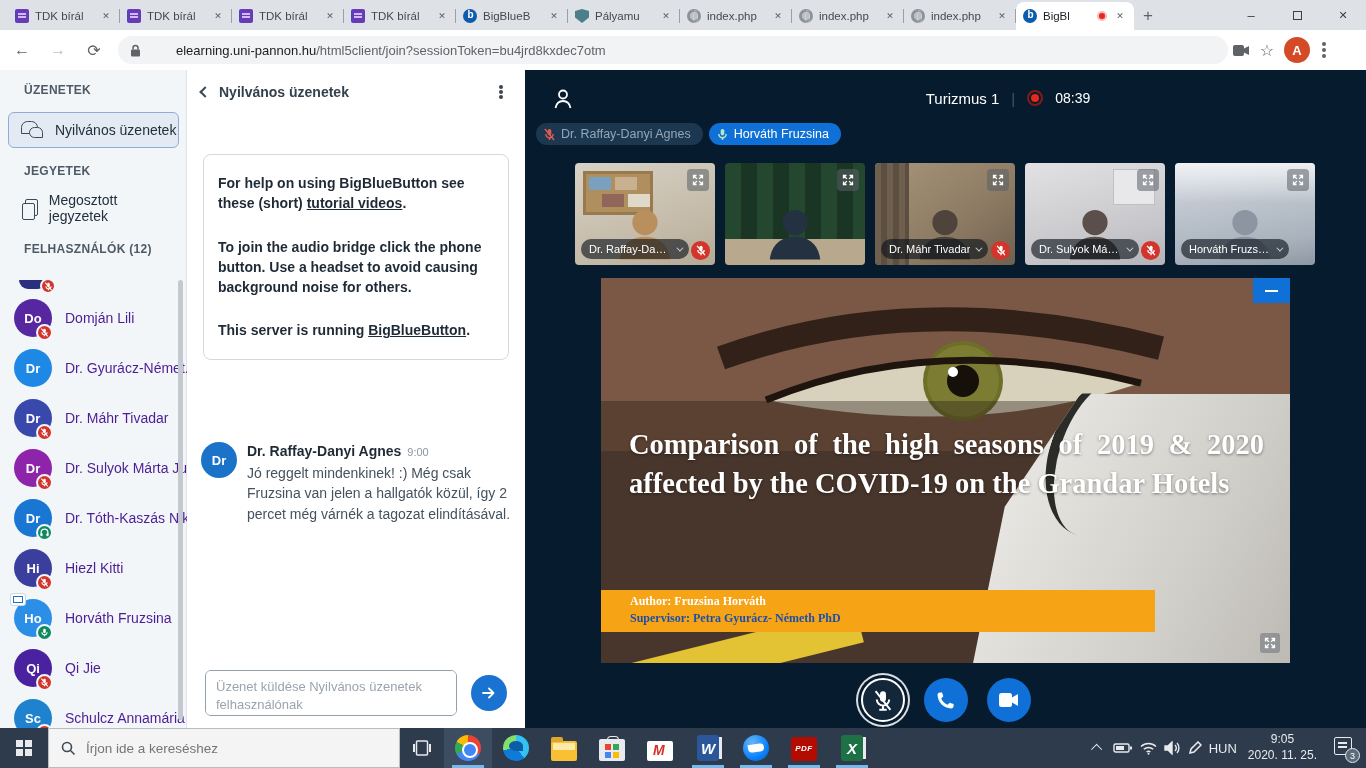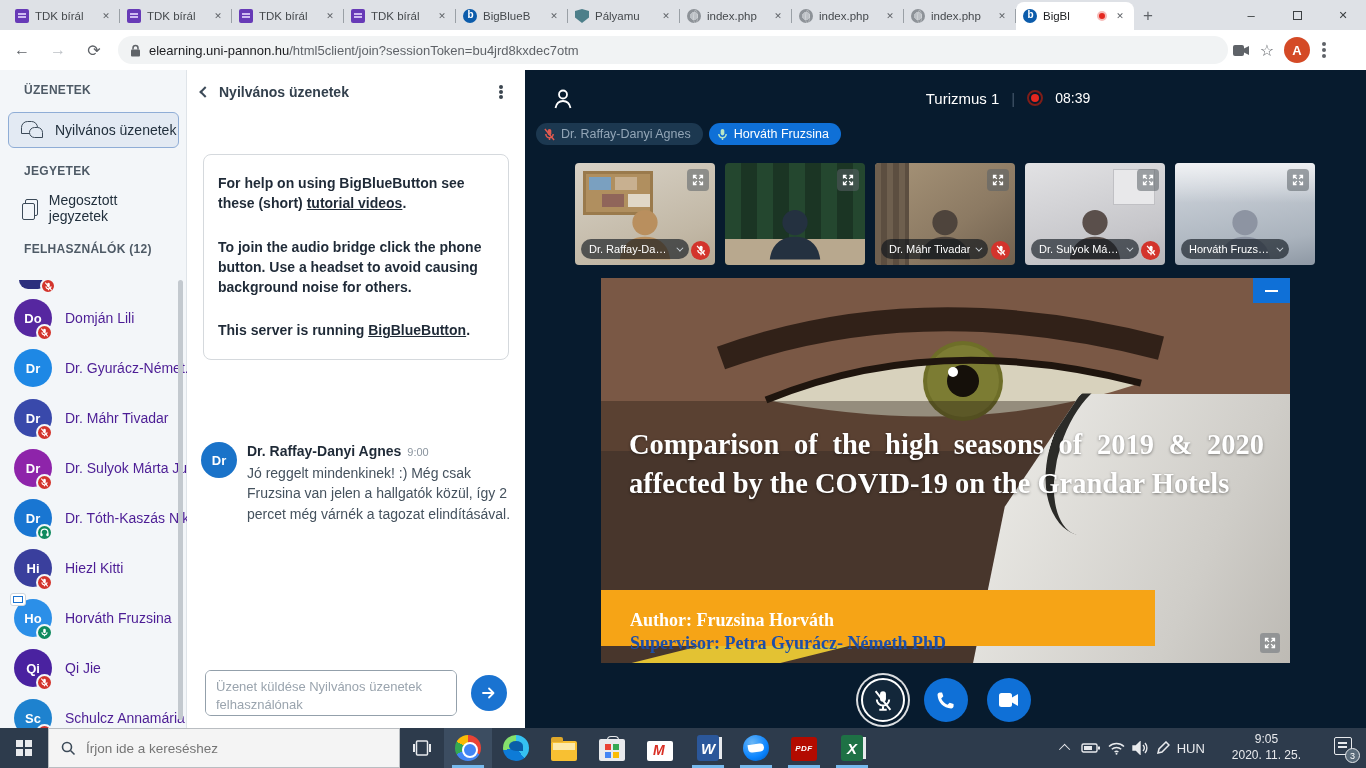--- a/index.html
+++ b/index.html
@@ -34,21 +34,21 @@
   .win-min::before { content:"–"; }
   .win-max i { width:9px; height:9px; border:1px solid #3c4043; display:block; }
   .win-close::before { content:"✕"; font-size:11px; }
 
   
   .toolbar { position:absolute; top:30px; left:0; width:1366px; height:40px; background:#fff; display:flex; align-items:center; }
   .navbtn { width:28px; height:28px; display:flex; align-items:center; justify-content:center; font-size:16px; color:#5f6368; margin-left:8px; }
   .navbtn.disabled { color:#bdc1c6; }
   .nav-back::before { content:"←"; } .nav-fwd::before { content:"→"; } .nav-reload::before { content:"⟳"; }
   .omnibox { height:28px; flex:0 0 1110px; margin-left:10px; background:#f1f3f4; border-radius:14px; display:flex; align-items:center; padding:0 12px; gap:8px; }
-  .url { font-size:13px; color:#202124; white-space:nowrap; overflow:hidden; }
+  .url { font-size:13px; color:#202124; white-space:nowrap; overflow:hidden;margin-left:27px; }
   .url .path { color:#5f6368; }
   .tb-icon { color:#5f6368; display:flex; align-items:center; justify-content:center; width:26px; height:26px; }
   .avatar-chip { width:26px; height:26px; border-radius:50%; background:#d44a26; color:#fff; font-size:13px; font-weight:bold; display:flex; align-items:center; justify-content:center; margin-left:4px; }
   .kebab { width:4px; height:4px; border-radius:50%; background:#5f6368; box-shadow:0 -6px 0 #5f6368, 0 6px 0 #5f6368; margin:0 18px 0 12px; }
 
   
   .bbb { position:absolute; top:70px; left:0; width:1366px; height:658px; background:#071b2e; }
   .pane-sidebar { position:absolute; left:0; top:0; width:187px; height:658px; background:#f3f6f9; border-right:1px solid #dfe4e9; }
   .pane-chat { position:absolute; left:187px; top:0; width:338px; height:658px; background:#ffffff; }
 
@@ -137,21 +137,21 @@
   .vexpand { position:absolute; right:6px; top:6px; width:22px; height:22px; border-radius:4px; background:rgba(90,96,102,.55); display:flex; align-items:center; justify-content:center; }
 
   
   .slide { position:absolute; left:601px; top:208px; width:689px; height:385px; overflow:hidden; background:linear-gradient(#7a5845 0 45%, #5d463a 45% 100%); }
   .slide .eye { position:absolute; left:0; top:0; width:100%; height:46%; }
   .slide .shade { position:absolute; left:0; top:32%; width:100%; height:68%; background:rgba(40,28,20,.38); }
   .slide .mask { position:absolute; right:0; top:30%; width:46%; height:70%; background:linear-gradient(115deg,#efeeea,#cfcdc8 70%,#bdbab4); clip-path:polygon(34% 0,100% 0,100% 100%,0 100%,10% 42%); }
   .slide .mask::before { content:""; position:absolute; left:24%; top:-6%; width:30%; height:60%; border-left:10px solid #2b2b28; border-radius:50%; transform:rotate(18deg); }
   .slide .strap { position:absolute; left:4%; bottom:-2%; width:34%; height:36px; background:#e3c233; transform:rotate(-14deg); }
   .slide-title { position:absolute; left:28px; right:26px; top:147px; color:#fff; font-family:"Liberation Serif", serif; font-weight:bold; font-size:28.5px; line-height:1.37; text-align:justify; text-shadow:0 1px 3px rgba(0,0,0,.45); }
-  .slide-banner { position:absolute; left:0; top:312px; width:554px; height:56px; background:#f6a416; font-family:"Liberation Serif", serif; font-weight:bold; font-size:18px; padding:20px 0 0 29px; }
+  .slide-banner { position:absolute; left:0; top:312px; width:554px; height:42px; background:#f6a416; font-family:"Liberation Serif", serif; font-weight:bold; font-size:12px; padding:4px 0 0 29px; }
   .slide-banner .l1 { color:#ffffff; } .slide-banner .l2 { color:#1d4fa8; margin-top:2px; }
   .slide-min { position:absolute; right:0; top:0; width:37px; height:25px; background:#0f70d7; display:flex; align-items:center; justify-content:center; }
   .slide-min i { width:13px; height:2px; background:#fff; display:block; }
   .slide-fs { position:absolute; right:10px; bottom:10px; width:20px; height:20px; border-radius:3px; background:rgba(130,134,138,.75); display:flex; align-items:center; justify-content:center; }
 
   
   .actionbar { position:absolute; left:525px; top:602px; width:841px; height:56px; display:flex; align-items:center; justify-content:center; gap:19px; }
   .act { border-radius:50%; display:flex; align-items:center; justify-content:center; }
   .act-mic { width:44px; height:44px; background:#13273a; border:2px solid #fff; box-shadow:0 0 0 3px #071b2e, 0 0 0 5px rgba(255,255,255,.85); }
   .act-phone, .act-cam { width:44px; height:44px; background:#0f70d7; }
@@ -187,21 +187,21 @@
   .i-excel .appicon::after { content:"X"; background:#1e7145; font-size:15px; }
   .i-excel .appicon::before { content:""; position:absolute; right:-3px; top:2px; width:9px; height:22px; background:#e8eaed; }
   .i-tbird .appicon { border-radius:50%; background:radial-gradient(circle at 35% 30%, #6ab6f5, #0a84ff 60%, #0057b8); }
   .i-tbird .appicon::after { content:""; position:absolute; left:5px; top:9px; width:16px; height:8px; background:#fff; border-radius:0 8px 8px 8px; transform:rotate(-8deg); }
   .i-pdf .appicon::after { content:"PDF"; background:#b30b00; font-size:8px; letter-spacing:.5px; }
   .i-pdf .appicon { height:24px; margin-top:1px; }
   .tray { position:absolute; right:0; top:0; height:40px; display:flex; align-items:center; gap:7px; padding-right:8px; }
   .tray-chevron { width:8px; height:8px; border-left:1.8px solid #e8eaed; border-top:1.8px solid #e8eaed; transform:rotate(45deg) translateY(2px); margin-right:4px; }
   .tray svg { display:block; }
   .tray-lang { font-size:13px; }
-  .tray-clock { text-align:center; font-size:12px; line-height:1.3; margin:0 20px; }
+  .tray-clock { text-align:center; font-size:12px; line-height:1.3; margin:0 4px; }
   .tray-notif { position:relative; width:26px; height:22px; margin-left:4px; }
   .tray-notif .frame { position:absolute; left:2px; top:0; width:18px; height:18px; border:1.6px solid #e8eaed; border-radius:2px; }
   .tray-notif .frame::after { content:""; position:absolute; left:3px; top:4px; width:9px; height:1.6px; background:#e8eaed; box-shadow:0 4px 0 #e8eaed; }
   .tray-notif .count { position:absolute; right:-2px; bottom:-4px; width:15px; height:15px; border-radius:50%; background:#5a6b7a; border:1.5px solid #e8eaed; color:#fff; font-size:9px; display:flex; align-items:center; justify-content:center; }
 </style>
 </head>
 <body>
 
 <div class="titlebar">
   <div class="tabs">

